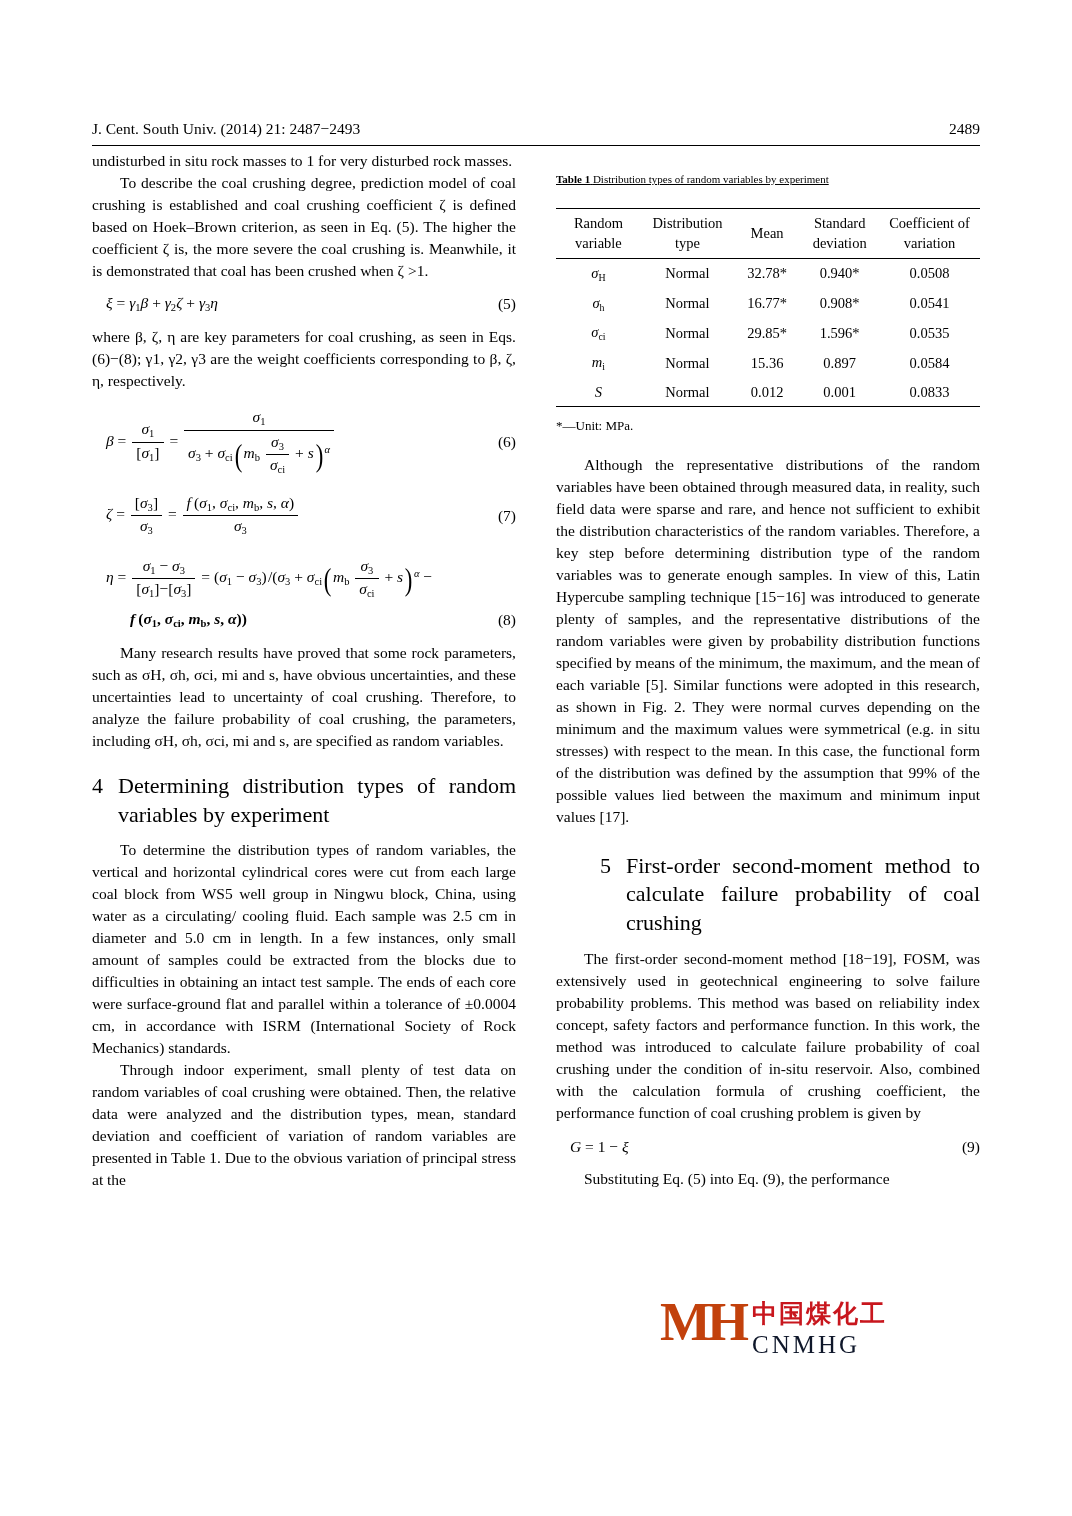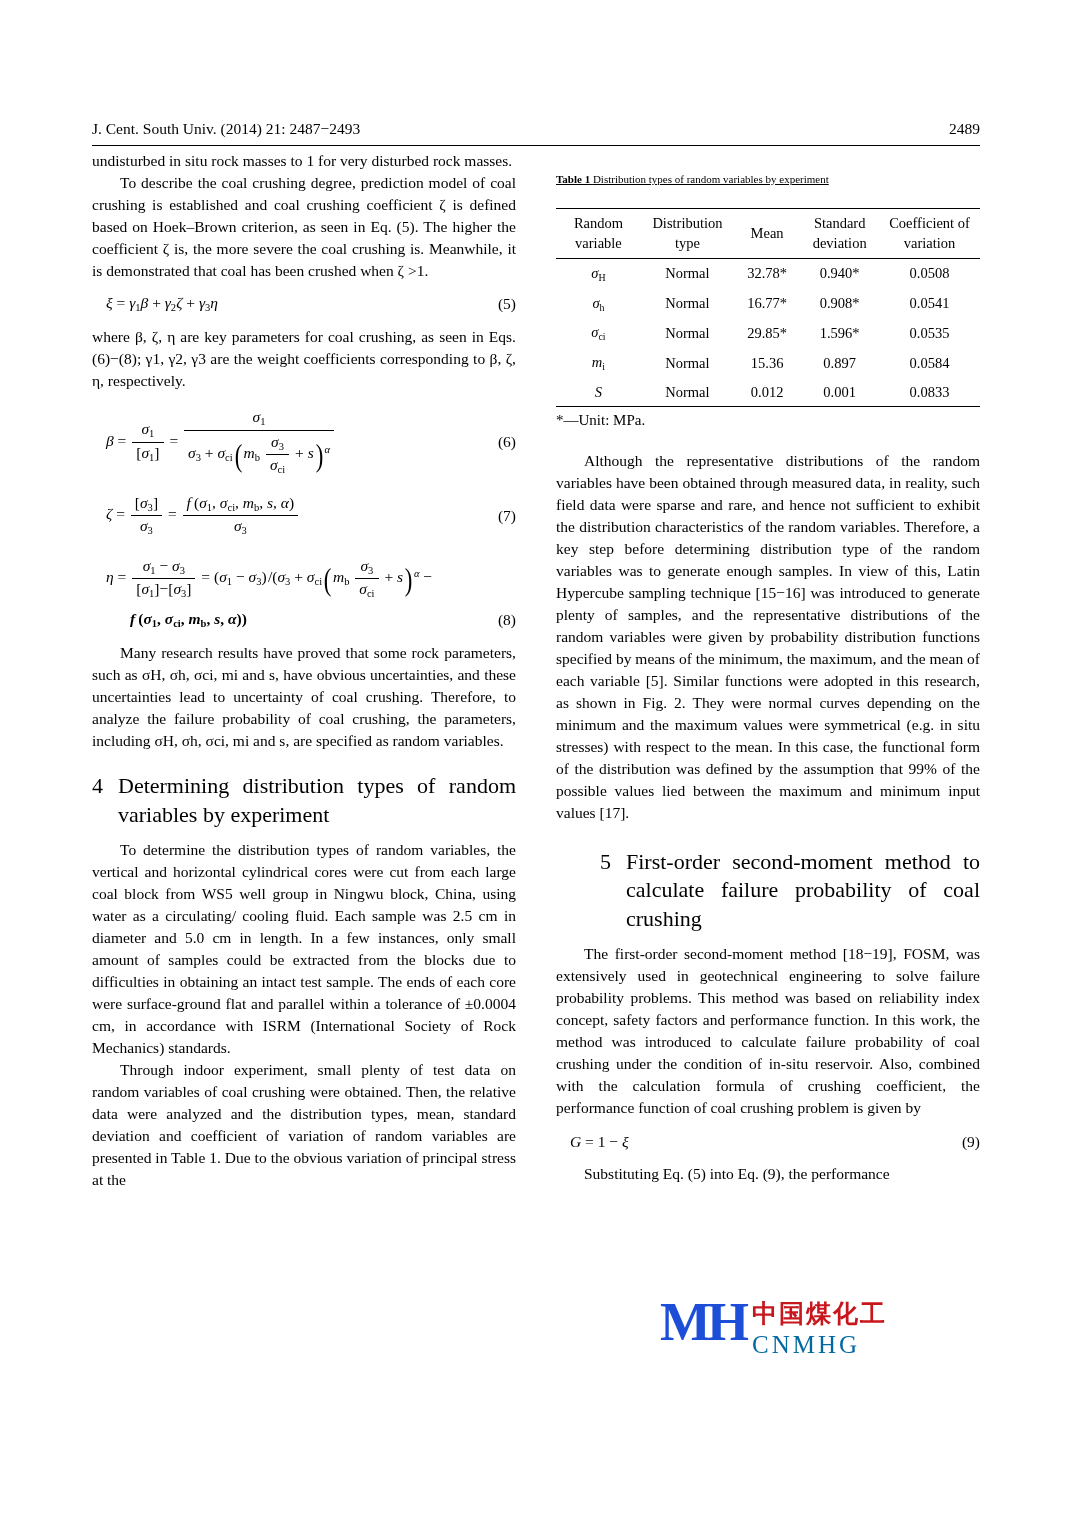--- a/index.html
+++ b/index.html
@@ -146,56 +146,56 @@
   }
   table.data th, table.data td {
     text-align: center;
     padding: 4px 2px;
     font-weight: normal;
   }
   table.data thead tr.top th { border-top: 1.3px solid #000; }
   table.data thead tr:last-child th { border-bottom: 1px solid #000; }
   table.data tbody tr:last-child td { border-bottom: 1.3px solid #000; }
   .tbl-note {
-    font-size: 15px;
-    margin-top: 3px;
+    font-size: 13px;
+    margin-top: 10px;
   }
   .stamp {
     position: absolute;
     left: 660px;
     top: 1295px;
     width: 230px;
     height: 72px;
     pointer-events: none;
   }
   .stamp .logo {
     position: absolute;
     left: 0; top: 0;
     font-family: "Liberation Serif", serif;
-    color: #1d4ed8;
+    color: #c2410c;
     font-weight: bold;
     font-size: 54px;
     letter-spacing: -4px;
     line-height: 1;
   }
   .stamp .cn {
     position: absolute;
     left: 92px;
     top: 2px;
     color: #c8161d;
     font-size: 25px;
     font-family: "DejaVu Sans", sans-serif;
     font-weight: bold;
     letter-spacing: 2px;
   }
   .stamp .en {
     position: absolute;
     left: 92px;
     top: 36px;
-    color: #0369a1;
+    color: #0f172a;
     font-size: 25px;
     font-family: "Liberation Serif", serif;
     letter-spacing: 3px;
   }
 </style>
 </head>
 <body>
 
 <div class="page">
 

